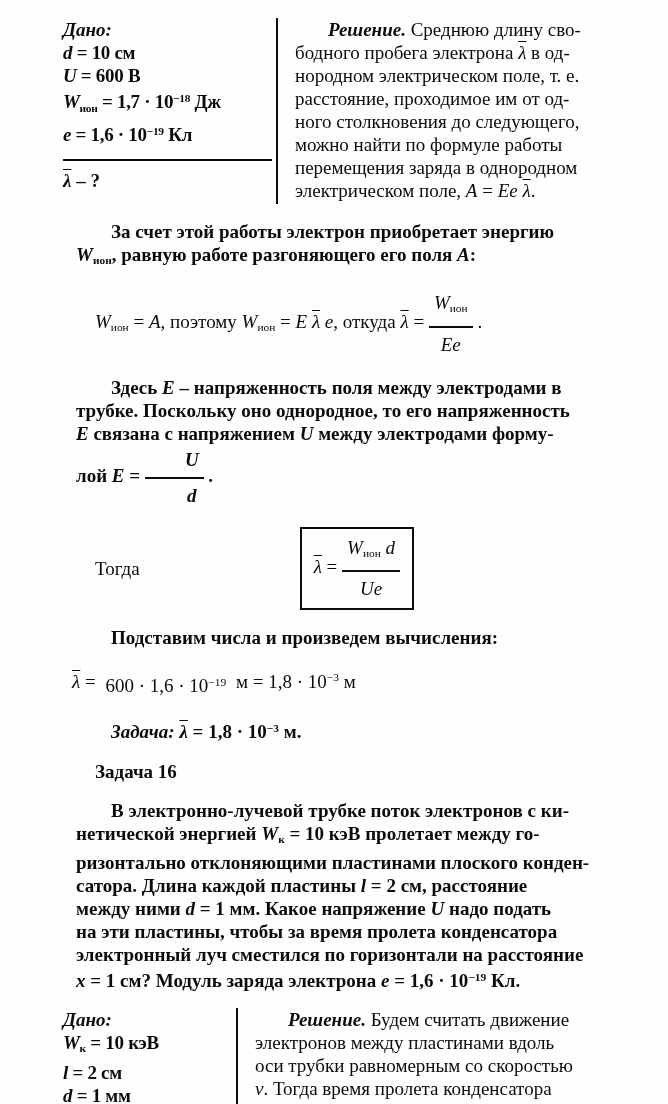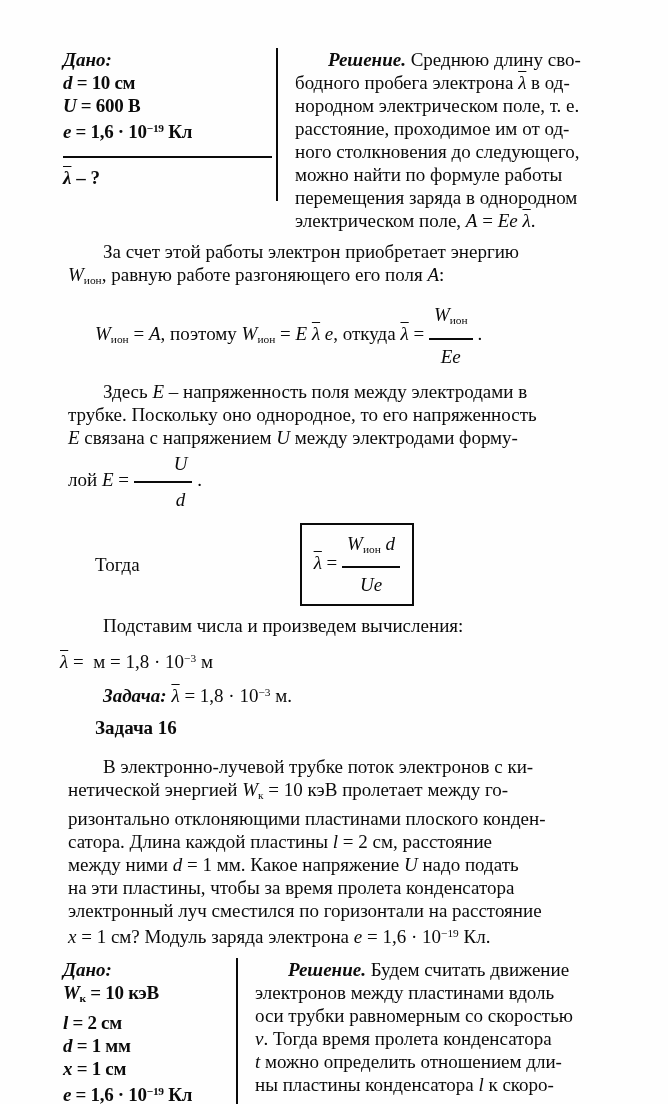--- a/index.html
+++ b/index.html
@@ -4,42 +4,42 @@
 <style>
   * { box-sizing: border-box; }
   html, body { margin: 0; padding: 0; background: #ffffff; }
   .page {
     position: relative;
     width: 668px; height: 1104px;
     background: #fefefe;
     color: #0b0b0b;
     font-family: "Liberation Serif", "DejaVu Serif", serif;
     font-size: 19px; line-height: 23px;
-    padding: 48px 28px 0 60px;
+    padding: 18px 28px 0 60px;
     overflow: hidden;
   }
   .two-col { display: flex; align-items: flex-start; }
   .given {
     border-right: 2px solid #0b0b0b;
     font-weight: 700;
     padding: 0 4px 12px 3px;
     flex-shrink: 0;
   }
   .given-15 { width: 218px; }
   .given-16 { width: 178px; }
   .given-label { font-style: italic; }
   .given-line { white-space: nowrap; letter-spacing: -0.3px; }
   .given-rule { border: 0; border-top: 2px solid #0b0b0b; margin: 13px 0 0 0; }
   .given-find { margin-top: 8px; }
   .col-right { flex: 1; padding-left: 17px; }
   .para-indent { text-indent: 33px; margin: 0; }
-  p.body { margin: 8px; text-indent: 35px; }
+  p.body { margin: 16px; text-indent: 35px; font-weight: bold; }
   .formula { margin: 7px 0; white-space: nowrap; }
   .f-work { margin-left: 35px; }
-  .f-calc { margin-left: 0; margin-top: 10px; margin-bottom: 8px; }
+  .f-calc { margin-left: 12px; margin-top: 10px; margin-bottom: 8px; }
   .frac { display: inline-block; vertical-align: middle; text-align: center; line-height: 30px; }
   .frac .num { display: block; border-bottom: 2px solid #0b0b0b; padding: 0 5px 2px; }
   .frac .den { display: block; padding: 2px 5px 0; }
   .ol { text-decoration: overline; }
   sub { font-size: 0.6em; vertical-align: -0.3em; }
   sup { font-size: 0.6em; vertical-align: 0.55em; }
   .then-row { display: flex; align-items: center; margin: 5px 0; gap: 12px; }
   .then-label { margin-left: 35px; }
   .boxed { border: 2px solid #0b0b0b; padding: 4px 12px; margin-left: 148px; display: inline-block; }
   .heading { font-weight: 700; text-indent: 35px; margin: 4px 0 16px; }
@@ -51,20 +51,21 @@
 </head>
 <body>
 
 <div class="page">
 
   <section class="two-col">
     <div class="given given-15">
       <div class="given-label">Дано:</div>
       <div class="given-line"><i>d</i> = 10 см</div>
       <div class="given-line"><i>U</i> = 600 В</div>
+      <div class="given-line"><i>W</i><sub>ион</sub> = 1,7 · 10<sup>−18</sup> Дж</div>
       <div class="given-line"><i>e</i> = 1,6 · 10<sup>−19</sup> Кл</div>
       <hr class="given-rule">
       <div class="given-find"><i class="ol">λ</i> – ?</div>
     </div>
     <div class="col-right">
       <p class="para-indent"><b><i>Решение.</i></b> Среднюю длину сво-<br>бодного пробега электрона <i class="ol">λ</i> в од-<br>нородном электрическом поле, т. е.<br>расстояние, проходимое им от од-<br>ного столкновения до следующего,<br>можно найти по формуле работы<br>перемещения заряда в однородном<br>электрическом поле, <i>A</i> = <i>Ee</i> <i class="ol">λ</i>.</p>
     </div>
   </section>
 
   <p class="body">За счет этой работы электрон приобретает энергию<br><i>W</i><sub>ион</sub>, равную работе разгоняющего его поля <i>A</i>:</p>
@@ -73,21 +74,21 @@
 
   <p class="body">Здесь <i>E</i> – напряженность поля между электродами в<br>трубке. Поскольку оно однородное, то его напряженность<br><i>E</i> связана с напряжением <i>U</i> между электродами форму-<br>лой <i>E</i> = <span class="frac"><span class="num"><i>U</i></span><span class="den"><i>d</i></span></span> .</p>
 
   <div class="then-row">
     <span class="then-label">Тогда</span>
     <span class="boxed"><i class="ol">λ</i> = <span class="frac"><span class="num"><i>W</i><sub>ион</sub> <i>d</i></span><span class="den"><i>Ue</i></span></span></span>
   </div>
 
   <p class="body">Подставим числа и произведем вычисления:</p>
 
-  <div class="formula f-calc"><i class="ol">λ</i> = <span class="frac"></span> м = 1,8 · 10<sup>−3</sup> м</div>
+  <div class="formula f-calc"><i class="ol">λ</i> = <span class="frac"><span class="den">600 · 1,6 · 10<sup>−19</sup></span></span> м = 1,8 · 10<sup>−3</sup> м</div>
 
   <p class="body answer"><b><i>Задача:</i></b> <i class="ol">λ</i> = 1,8 · 10<sup>−3</sup> м.</p>
 
   <div class="heading">Задача 16</div>
 
   <p class="body">В электронно-лучевой трубке поток электронов с ки-<br>нетической энергией <i>W</i><sub>к</sub> = 10 кэВ пролетает между го-<br>ризонтально отклоняющими пластинами плоского конден-<br>сатора. Длина каждой пластины <i>l</i> = 2 см, расстояние<br>между ними <i>d</i> = 1 мм. Какое напряжение <i>U</i> надо подать<br>на эти пластины, чтобы за время пролета конденсатора<br>электронный луч сместился по горизонтали на расстояние<br><i>x</i> = 1 см? Модуль заряда электрона <i>e</i> = 1,6 · 10<sup>−19</sup> Кл.</p>
 
   <section class="two-col sec16">
     <div class="given given-16">
       <div class="given-label">Дано:</div>

